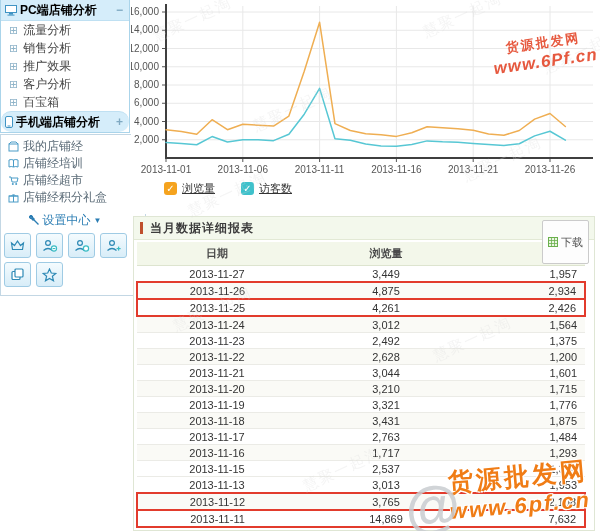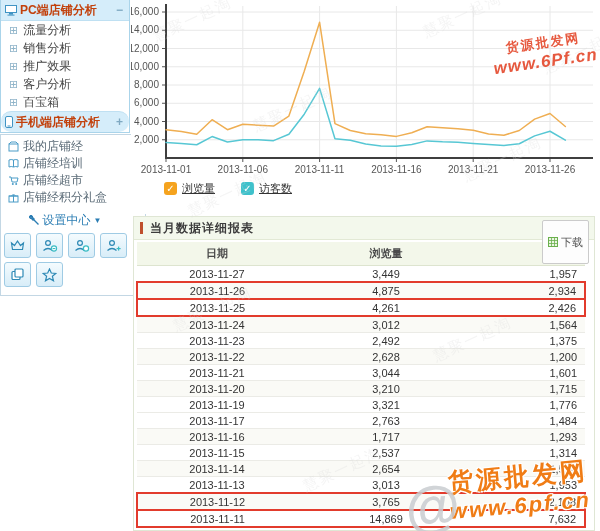--- a/index.html
+++ b/index.html
@@ -3,21 +3,21 @@
 <meta charset="utf-8">
 <style>
   html,body{margin:0;padding:0;}
   body{width:600px;height:531px;position:relative;overflow:hidden;background:#fff;
        font-family:"Liberation Sans","DejaVu Sans",sans-serif;color:#333;}
   
   .sidebar{position:absolute;left:0;top:0;width:131px;height:531px;}
   .panel1{position:absolute;left:0;top:0;width:128px;border:1px solid #aad4ea;border-top:none;background:#fff;}
   .sec-header{height:20px;display:flex;align-items:center;background:#d5edfa;
               border-bottom:1px solid #bfe0f2;padding:0 4px;cursor:pointer;}
-  .sec-header .ttl{font-size:12px;font-weight:bold;color:#c2410c;flex:1;margin-left:3px;white-space:nowrap;}
+  .sec-header .ttl{font-size:12px;font-weight:bold;color:#000000;flex:1;margin-left:3px;white-space:nowrap;}
   .sec-header .coll{color:#7fa9c2;font-size:12px;font-weight:bold;padding:0 2px;}
   .sec-items .sitem{height:18px;display:flex;align-items:center;padding-left:8px;font-size:12px;color:#444;cursor:pointer;background:#fff;}
   .sec-items .sitem .box{color:#8fb4c9;font-size:11px;margin-right:5px;line-height:1;}
   .panel2{position:absolute;left:0;top:134px;width:128px;border:1px solid #c3d7e4;background:#fff;padding:3px 16px 4px 0;}
   .plink{height:17px;display:flex;align-items:center;padding-left:7px;font-size:12px;color:#5b6b77;cursor:pointer;white-space:nowrap;}
   .plink svg{margin-right:4px;flex:none;}
   .settings{height:20px;display:flex;align-items:center;justify-content:center;font-size:12px;
             color:#2b7db3;cursor:pointer;margin-top:4px;}
   .settings svg{margin-right:3px;}
   .settings .caret{font-size:8px;color:#2b7db3;margin-left:3px;}
@@ -327,39 +327,39 @@
         <tr class="zebra">
           <td class="al-c">2013-11-20</td>
           <td class="al-c">3,210</td>
           <td class="al-r">1,715</td>
         </tr>
         <tr>
           <td class="al-c">2013-11-19</td>
           <td class="al-c">3,321</td>
           <td class="al-r">1,776</td>
         </tr>
+        <tr class="zebra">
+          <td class="al-c">2013-11-18</td>
+          <td class="al-c">3,431</td>
+          <td class="al-r">1,875</td>
+        </tr>
         <tr>
           <td class="al-c">2013-11-17</td>
           <td class="al-c">2,763</td>
           <td class="al-r">1,484</td>
         </tr>
         <tr class="zebra">
           <td class="al-c">2013-11-16</td>
           <td class="al-c">1,717</td>
           <td class="al-r">1,293</td>
         </tr>
         <tr>
           <td class="al-c">2013-11-15</td>
           <td class="al-c">2,537</td>
           <td class="al-r">1,314</td>
-        </tr>
-        <tr class="zebra">
-          <td class="al-c">2013-11-14</td>
-          <td class="al-c">2,654</td>
-          <td class="al-r">1,524</td>
         </tr>
         <tr>
           <td class="al-c">2013-11-13</td>
           <td class="al-c">3,013</td>
           <td class="al-r">1,953</td>
         </tr>
         <tr class="zebra hl">
           <td class="al-c">2013-11-12</td>
           <td class="al-c">3,765</td>
           <td class="al-r">2,108</td>

